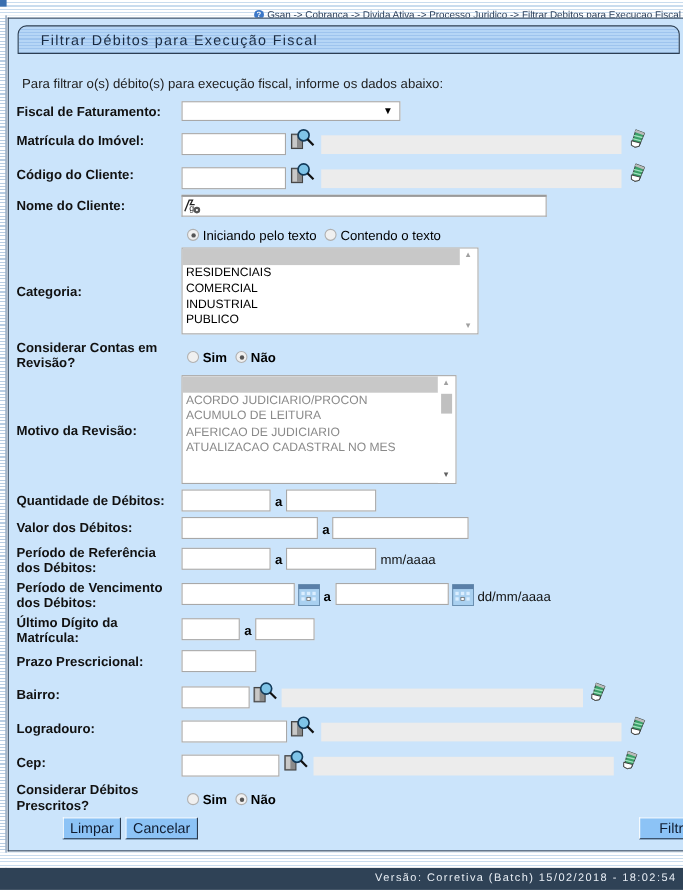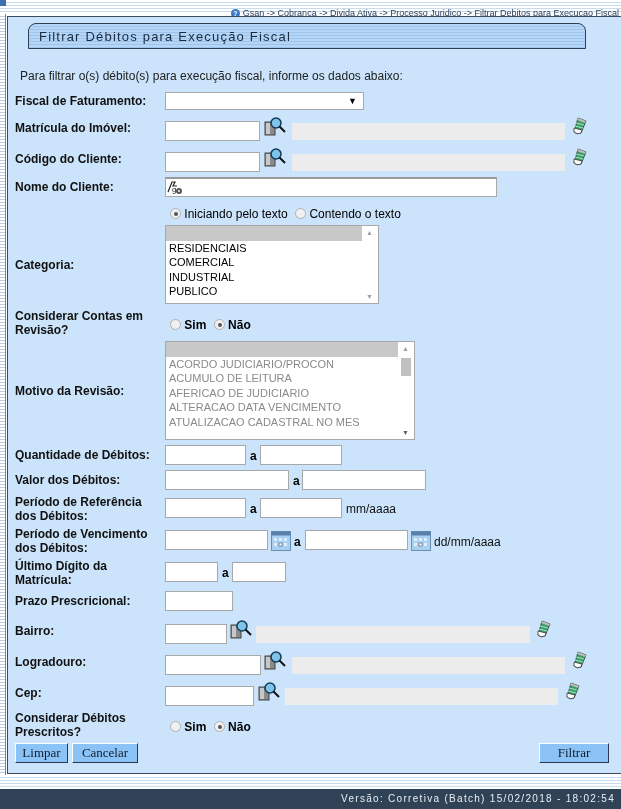--- a/index.html
+++ b/index.html
@@ -32,25 +32,25 @@
     background: repeating-linear-gradient(to bottom, #ffffff 0px, #ffffff 2px, #b8cde3 2px, #b8cde3 3px);
     border-right: 1px solid #6a87a8;
   }
   .panel {
     position: absolute; left: 7px; top: 16px; width: 614px; height: 758px;
     background: #cbe4fb;
     border: 1px solid #3a4b5e;
     border-right: none;
   }
   .title-bar {
-    position: absolute; left: 28px; top: 23px; width: 558px; height: 26px;
+    position: absolute; left: 16px; top: 23px; width: 602px; height: 26px;
     border: 1px solid #2c3e52;
     border-radius: 8px 8px 0 0;
     background: repeating-linear-gradient(to bottom, #b6d6f6 0px, #b6d6f6 2px, #9ec4ee 2px, #9ec4ee 3px);
-    padding-left: 10px;
+    padding-left: 20px;
     font-size: 13px; letter-spacing: 1.2px; color: #1a2a40;
     line-height: 25px;
   }
   .intro { position: absolute; left: 20px; top: 69px; font-size: 12px; color: #222; }
   .lbl {
     position: absolute; left: 15px; font-weight: bold; font-size: 12px; color: #111; line-height: 14px;
   }
   .inp {
     position: absolute; height: 20px; background: #fff; border: 1px solid #a8a8a8;
   }
@@ -83,21 +83,22 @@
   .listbox .item.blank { background: #c8c8c8; }
   .listbox .sb { position: absolute; right: 0; top: 0; width: 16px; height: 100%; background: #fff; }
   .listbox .sb .up { position: absolute; top: 3px; left: 4px; font-size: 7px; color: #a0a0a0; }
   .listbox .sb .dn { position: absolute; bottom: 3px; left: 4px; font-size: 7px; color: #606060; }
   .listbox .sb .thumb { position: absolute; top: 16px; left: 3px; width: 10px; height: 18px; background: #c0c0c0; }
   .btn {
     position: absolute; height: 20px; background: #8cc3f6;
     border-top: 1px solid #ffffff; border-left: 1px solid #ffffff;
     border-right: 1px solid #2a3a4e; border-bottom: 1px solid #2a3a4e;
     font-size: 13px; color: #101c30; text-align: center; line-height: 18px;
-    font-family: Liberation Serif, serif;
+    font-family: Liberation Sans, sans-serif;
+    margin-left: 42px;
   }
   .footer-lines {
     position: absolute; left: 0; top: 775px; width: 621px; height: 14px;
     background: repeating-linear-gradient(to bottom, #ffffff 0px, #ffffff 2px, #c9dcee 2px, #c9dcee 3px);
   }
   .footer {
     position: absolute; left: 0; top: 789px; width: 621px; height: 20px;
     background: #2f4256; color: #e8eef5; font-size: 10px; font-weight: normal;
     letter-spacing: 1.3px; text-align: right; padding-right: 6px; line-height: 20px;
   }
@@ -168,21 +169,21 @@
   </svg>
 </div>
 <div class="radio-group" style="left:170px; top:207px;">
   <span class="radio on"></span>
   <span class="opt">Iniciando pelo texto</span>
   <span class="radio"></span>
   <span class="opt">Contendo o texto</span>
 </div>
 
 <div class="lbl" style="top:258px">Categoria:</div>
-<div class="listbox" style="left:165px; top:225px; width:214px; height:79px;">
+<div class="listbox" style="left:165px; top:225px; width:270px; height:79px;">
   <div class="item blank"></div>
   <div class="item">RESIDENCIAIS</div>
   <div class="item">COMERCIAL</div>
   <div class="item">INDUSTRIAL</div>
   <div class="item">PUBLICO</div>
   <div class="sb">
     <span class="up">▲</span>
     <span class="dn" style="color:#a0a0a0">▼</span>
   </div>
 </div>
@@ -197,21 +198,20 @@
   <span class="radio on"></span>
   <b class="opt">Não</b>
 </div>
 
 <div class="lbl" style="top:384px">Motivo da Revisão:</div>
 <div class="listbox" style="left:165px; top:341px; width:250px; height:99px; color:#8a8a8a;">
   <div class="item blank"></div>
   <div class="item">ACORDO JUDICIARIO/PROCON</div>
   <div class="item">ACUMULO DE LEITURA</div>
   <div class="item">AFERICAO DE JUDICIARIO</div>
-  <div class="item">ALTERACAO DATA VENCIMENTO</div>
   <div class="item">ATUALIZACAO CADASTRAL NO MES</div>
   <div class="sb">
     <span class="up">▲</span>
     <span class="thumb"></span>
     <span class="dn">▼</span>
   </div>
 </div>
 
 <div class="lbl" style="top:448px">Quantidade de Débitos:</div>
 <input class="inp" style="left: 165px; top: 445px; width: 81px;" value="">

